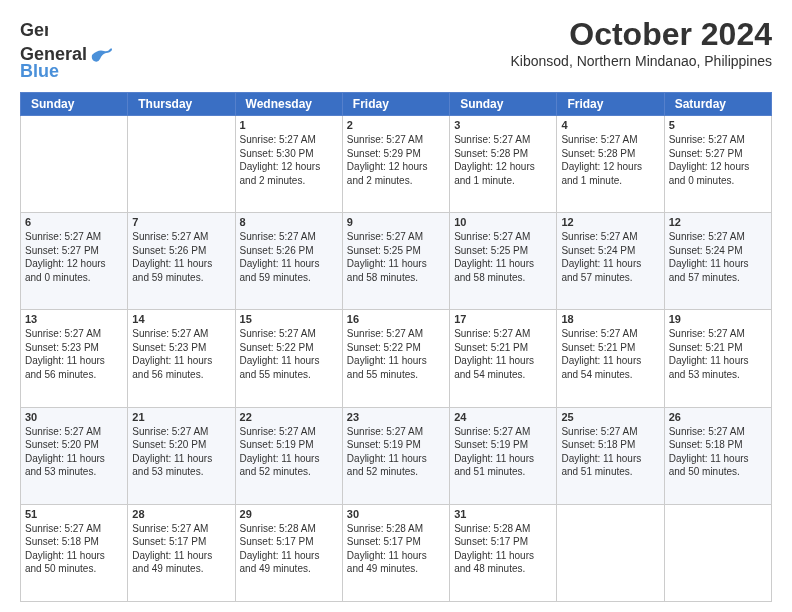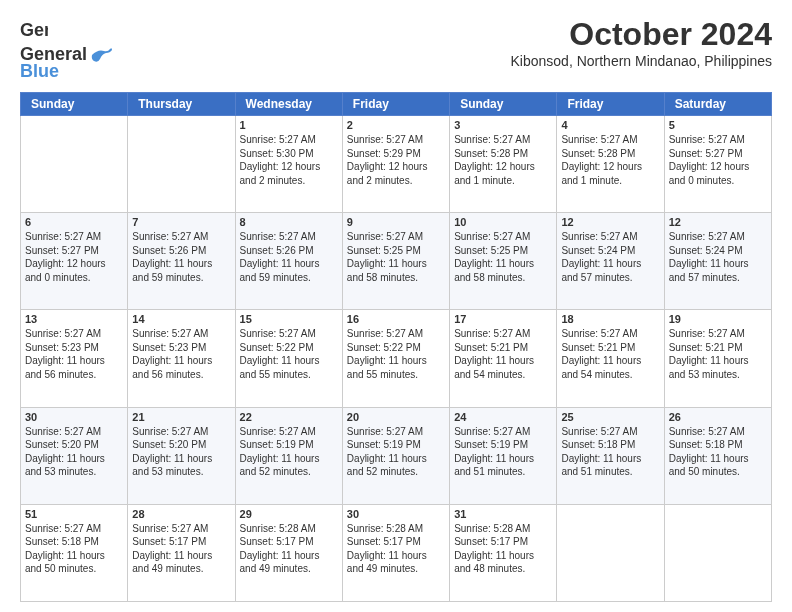--- a/index.html
+++ b/index.html
@@ -290,21 +290,21 @@
 and 53 minutes.</div>
           </td>
           <td>
             <span class="day-num">22</span>
             <div class="day-info" style="white-space: pre-line;">Sunrise: 5:27 AM
 Sunset: 5:19 PM
 Daylight: 11 hours
 and 52 minutes.</div>
           </td>
           <td>
-            <span class="day-num">20</span>
+            <span class="day-num">23</span>
             <div class="day-info" style="white-space: pre-line;">Sunrise: 5:27 AM
 Sunset: 5:19 PM
 Daylight: 11 hours
 and 52 minutes.</div>
           </td>
           <td>
             <span class="day-num">24</span>
             <div class="day-info" style="white-space: pre-line;">Sunrise: 5:27 AM
 Sunset: 5:19 PM
 Daylight: 11 hours

